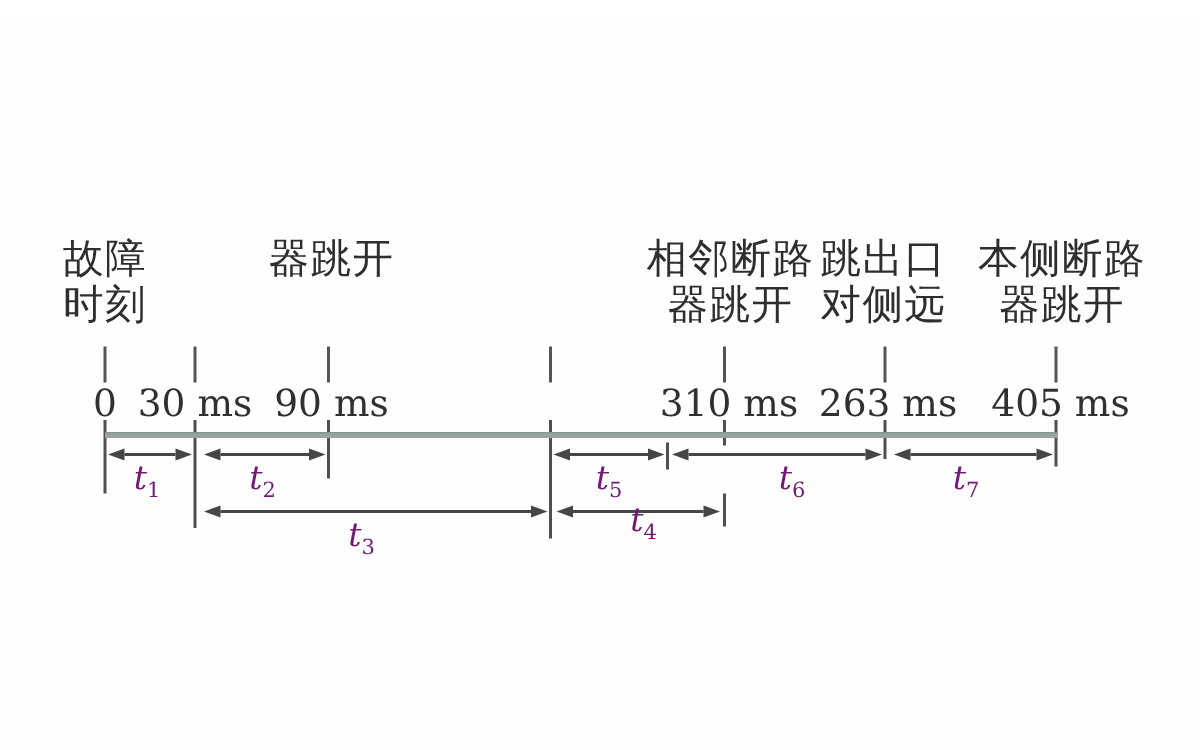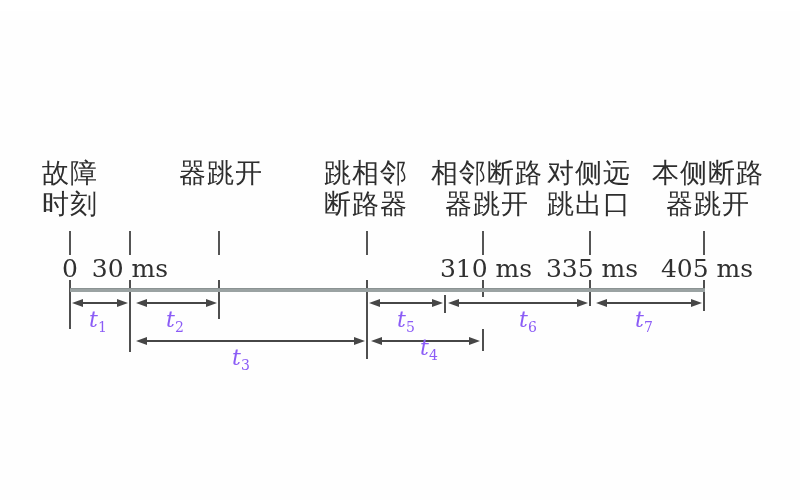--- a/index.html
+++ b/index.html
@@ -97,21 +97,21 @@
     background: #4f4f4f;
   }
 
   
   .t-label {
     position: absolute;
     width: 28px;
     text-align: center;
     font-size: 22px;
     font-style: italic;
-    color: #8b5cf6;
+    color: #701a75;
     white-space: nowrap;
   }
   .t-label sub {
     font-size: 14px;
     font-style: normal;
     letter-spacing: 0;
   }
 </style>
 </head>
 <body>
@@ -127,43 +127,40 @@
   <div class="tick-lower" style="--x:70px; --th:49px"></div>
 
   <div class="tick-upper" style="--x:130px"></div>
   <div class="time-value" style="--x:130px">30 ms</div>
   <div class="tick-lower" style="--x:130px; --th:72px"></div>
 
   <div class="event-label" style="--x:221px">
     <div>器跳开</div>
   </div>
   <div class="tick-upper" style="--x:219px"></div>
+  <div class="time-value" style="--x:221px">90 ms</div>
   <div class="tick-lower" style="--x:219px; --th:39px"></div>
 
-  <div class="event-label" style="--x:366px">
-    <div>跳相邻</div>
-    <div>断路器</div>
-  </div>
   <div class="tick-upper" style="--x:367px"></div>
   <div class="tick-lower" style="--x:367px; --th:79px"></div>
 
   <div class="event-label" style="--x:487px">
     <div>相邻断路</div>
     <div>器跳开</div>
   </div>
   <div class="tick-upper" style="--x:483px"></div>
   <div class="time-value" style="--x:486px">310 ms</div>
   <div class="tick-lower" style="--x:483px; --th:17px"></div>
 
   <div class="event-label" style="--x:589px">
+    <div>跳出口</div>
     <div>对侧远</div>
-    <div>跳出口</div>
   </div>
   <div class="tick-upper" style="--x:590px"></div>
-  <div class="time-value" style="--x:592px">335 ms</div>
+  <div class="time-value" style="--x:592px">263 ms</div>
   <div class="tick-lower" style="--x:590px; --th:26px"></div>
 
   <div class="event-label" style="--x:708px">
     <div>本侧断路</div>
     <div>器跳开</div>
   </div>
   <div class="tick-upper" style="--x:704px"></div>
   <div class="time-value" style="--x:707px">405 ms</div>
   <div class="tick-lower" style="--x:704px; --th:31px"></div>
 

